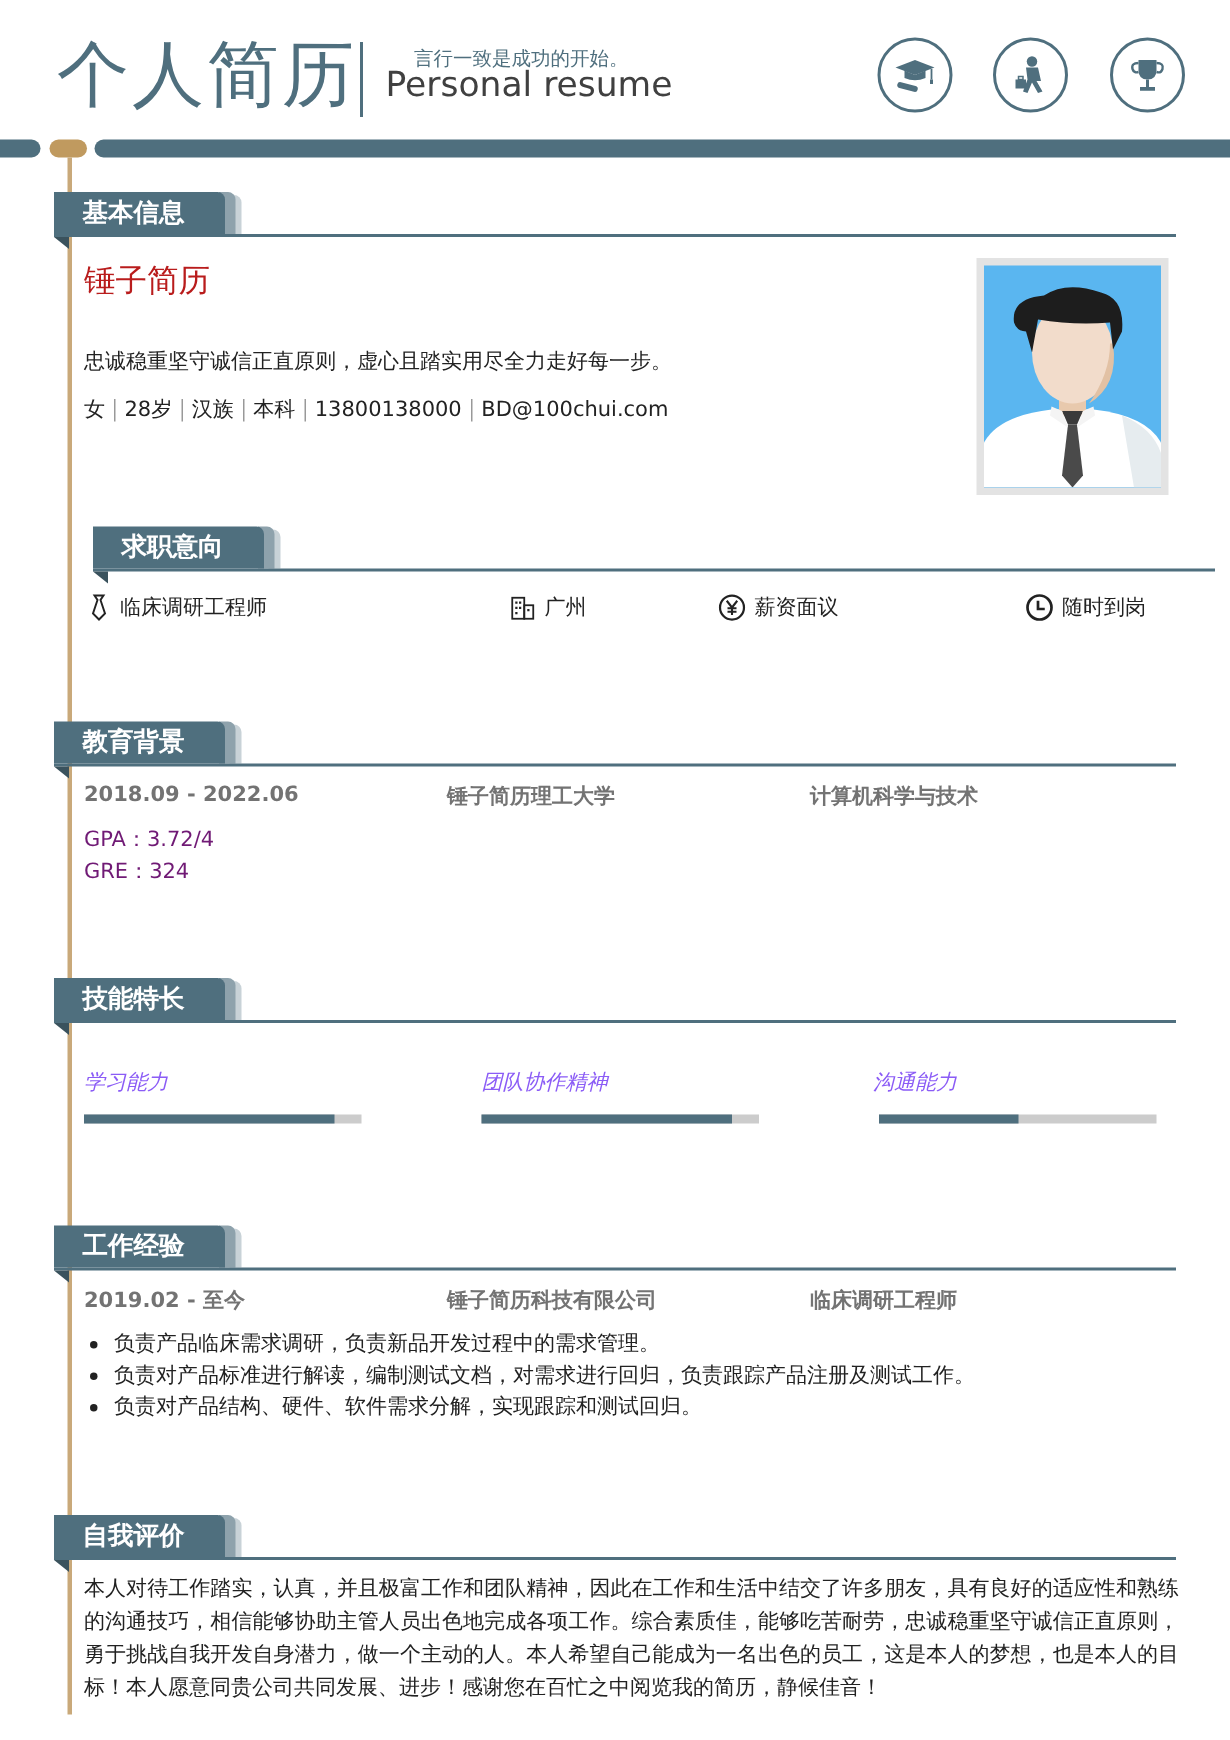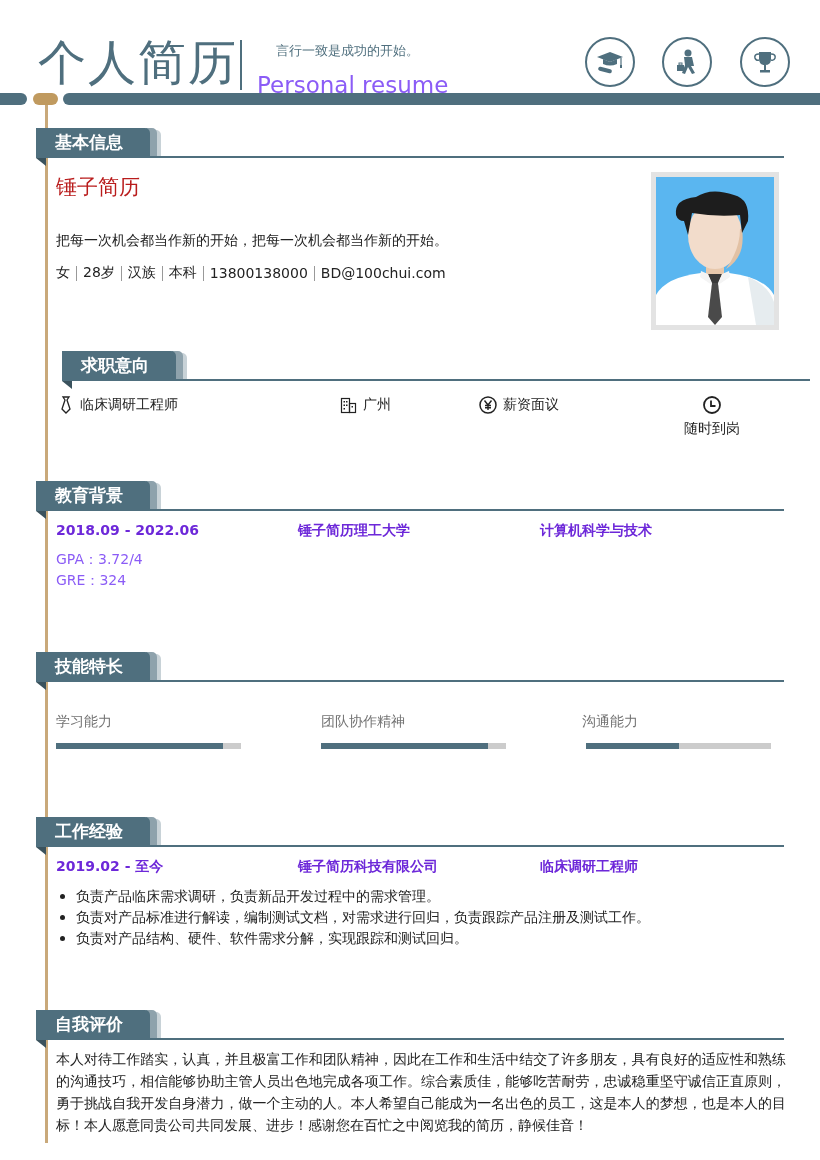--- a/index.html
+++ b/index.html
@@ -1,23 +1,23 @@
 <!DOCTYPE html>
 <html><head>
 <meta charset="utf-8">
 <style>
   * { margin: 0; padding: 0; box-sizing: border-box; }
   html, body { width: 820px; height: 1160px; background: #ffffff; overflow: hidden; }
   body { position: relative; font-family: "DejaVu Sans", "Liberation Sans", sans-serif; color: #222; }
 
-  .header { position: absolute; left: 0; top: 12px; width: 820px; height: 92px; }
+  .header { position: absolute; left: 0; top: 0; width: 820px; height: 92px; }
   .main-title { position: absolute; left: 38px; top: 22px; font-size: 48px; color: #4f6f7e; letter-spacing: 2px; line-height: 56px; }
   .title-divider { position: absolute; left: 240px; top: 28px; width: 2px; height: 50px; background: #4f6f7e; }
   .motto { position: absolute; left: 258px; top: 30px; font-size: 13px; color: #4f6f7e; margin-left: 18px; }
-  .sub-title { position: absolute; left: 257px; top: 44px; font-size: 23px; color: #8b5cf6; margin-top: 16px; }
+  .sub-title { position: absolute; left: 257px; top: 44px; font-size: 23px; color: #404040; }
   .hdr-icon { position: absolute; top: 25px; width: 50px; height: 50px; border: 2px solid #4f6f7e; border-radius: 50%; display: flex; align-items: center; justify-content: center; }
 
   .bar-left { position: absolute; left: 0; top: 93px; width: 27px; height: 12px; background: #4f6f7e; border-radius: 0 6px 6px 0; }
   .bar-gold { position: absolute; left: 33px; top: 93px; width: 25px; height: 12px; background: #c09a5f; border-radius: 6px; }
   .bar-right { position: absolute; left: 63px; top: 93px; width: 757px; height: 12px; background: #4f6f7e; border-radius: 6px 0 0 6px; }
   .timeline { position: absolute; left: 45px; top: 105px; width: 3px; height: 1038px; background: #c9a97a; }
 
   .section-head { position: absolute; left: 36px; width: 748px; height: 32px; }
   .sec-tab { position: absolute; left: 0; top: 0; width: 114px; height: 28px; background: #4f6f7e; color: #fff; font-weight: bold; font-size: 17px; line-height: 28px; padding-left: 19px; border-radius: 0 5px 0 0; }
   .sec-shadow1 { position: absolute; left: 110px; top: 0; width: 11px; height: 28px; background: #8ea2ac; border-radius: 0 5px 0 0; }
@@ -28,24 +28,24 @@
   .name { position: absolute; left: 56px; top: 173px; font-size: 21px; color: #b91c1c; }
   .slogan { position: absolute; left: 56px; top: 232px; font-size: 14px; color: #222; }
   .info-row { position: absolute; left: 56px; top: 264px; font-size: 14px; color: #222; display: flex; align-items: center; }
   .info-sep { display: inline-block; width: 1px; height: 15px; background: #999; margin: 0 6px; }
 
   .photo { position: absolute; left: 651px; top: 172px; width: 128px; height: 158px; background: #e3e3e3; padding: 5px; }
   .photo-inner { width: 118px; height: 148px; background: #5ab6f0; position: relative; overflow: hidden; }
 
   .intent-item { position: absolute; top: 396px; font-size: 14px; color: #222; display: flex; align-items: center; gap: 6px; }
 
-  .row-bold { position: absolute; font-size: 14px; font-weight: bold; color: #6d28d9; }
-  .edu-detail { position: absolute; left: 56px; font-size: 14px; color: #8b5cf6; }
-
-  .skill-label { position: absolute; top: 713px; font-size: 14px; color: #737373; }
+  .row-bold { position: absolute; font-size: 14px; font-weight: bold; color: #737373; }
+  .edu-detail { position: absolute; left: 56px; font-size: 14px; color: #701a75; }
+
+  .skill-label { position: absolute; top: 713px; font-size: 14px; color: #8b5cf6; font-style: italic; }
   .skill-track { position: absolute; top: 743px; width: 185px; height: 6px; background: #cccccc; }
   .skill-fill { height: 6px; background: #4f6f7e; }
 
   .work-list { position: absolute; left: 58px; top: 886px; list-style: none; }
   .work-list li { font-size: 14px; line-height: 21px; color: #222; position: relative; padding-left: 18px; }
   .work-list li::before { content: ""; position: absolute; left: 2px; top: 8px; width: 5px; height: 5px; border-radius: 50%; background: #222; }
 
   .self-eval { position: absolute; left: 56px; top: 1048px; width: 730px; font-size: 14px; line-height: 22px; color: #222; text-align: justify; }
 </style>
 </head>
@@ -91,21 +91,21 @@
 <div class="timeline"></div>
 
 <div class="section-head" style="top:128px;">
   <div class="sec-shadow2"></div>
   <div class="sec-shadow1"></div>
   <div class="sec-tab">基本信息</div>
   <div class="sec-line"></div>
   <div class="sec-fold"></div>
 </div>
 <div class="name">锤子简历</div>
-<div class="slogan">把每一次机会都当作新的开始，把每一次机会都当作新的开始。</div>
+<div class="slogan">忠诚稳重坚守诚信正直原则，虚心且踏实用尽全力走好每一步。</div>
 <div class="info-row">
   <span>女</span>
     <span class="info-sep"></span>
   <span>28岁</span>
     <span class="info-sep"></span>
   <span>汉族</span>
     <span class="info-sep"></span>
   <span>本科</span>
     <span class="info-sep"></span>
   <span>13800138000</span>
@@ -155,21 +155,21 @@
     </svg>
   <span>广州</span>
 </div>
 <div class="intent-item" style="left:479px;">
   <svg width="18" height="18" viewBox="0 0 18 18">
       <circle cx="9" cy="9" r="8" fill="none" stroke="#222" stroke-width="1.5"></circle>
       <path d="M5.5,4.5 L9,9 L12.5,4.5 M9,9 L9,14 M6,9.5 L12,9.5 M6,11.8 L12,11.8" fill="none" stroke="#222" stroke-width="1.4"></path>
     </svg>
   <span>薪资面议</span>
 </div>
-<div class="intent-item" style="left:684px;flex-direction:column;">
+<div class="intent-item" style="left:684px;">
   <svg width="18" height="18" viewBox="0 0 18 18">
       <circle cx="9" cy="9" r="8" fill="none" stroke="#222" stroke-width="1.8"></circle>
       <path d="M8,4.5 L8,10 L12.5,10" fill="none" stroke="#222" stroke-width="1.8"></path>
     </svg>
   <span>随时到岗</span>
 </div>
 
 <div class="section-head" style="top:481px;">
   <div class="sec-shadow2"></div>
   <div class="sec-shadow1"></div>

